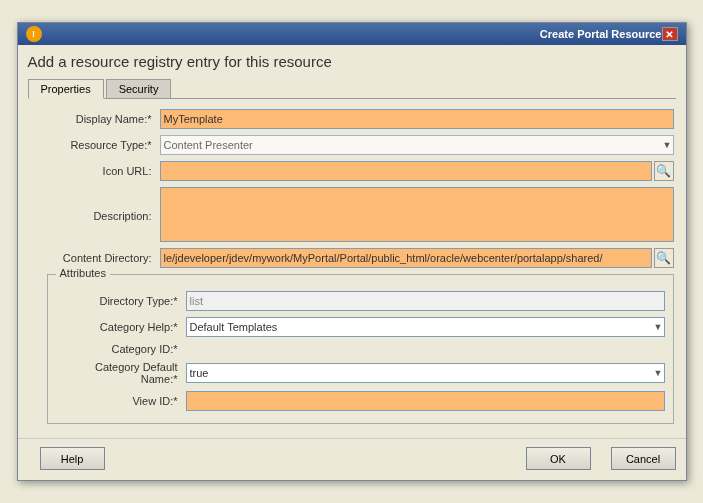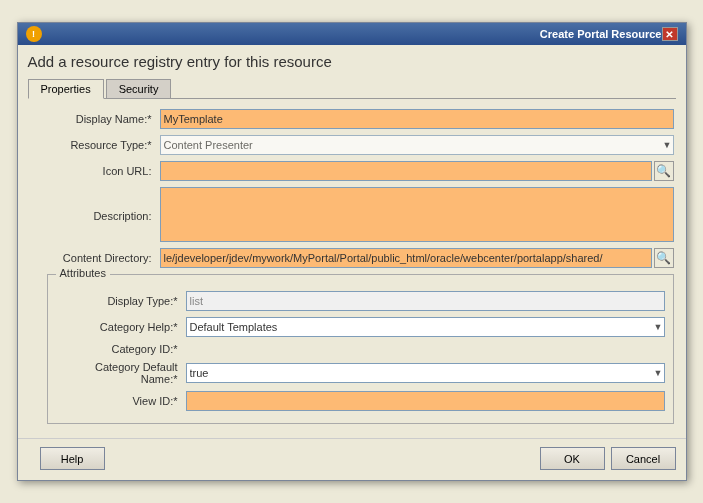--- a/index.html
+++ b/index.html
@@ -174,21 +174,21 @@
     .footer {
       display: flex;
       justify-content: space-between;
       align-items: center;
       padding: 8px 10px 10px 22px;
       border-top: 1px solid #ccc;
       margin-top: 6px;
     }
     .footer-right {
       display: flex;
-      gap: 6px;
+      gap: 20px;
     }
     .btn {
       min-width: 65px;
       height: 23px;
       padding: 2px 10px;
       background: linear-gradient(to bottom, #f0ede4, #d8d4c8);
       border: 1px solid #7a8599;
       font-size: 11px;
       cursor: pointer;
       font-family: Tahoma, Arial, sans-serif;
@@ -265,21 +265,21 @@
         <div class="form-control-wrap">
           <input class="form-control" type="text" style="flex: 1 1 0%;" value="le/jdeveloper/jdev/mywork/MyPortal/Portal/public_html/oracle/webcenter/portalapp/shared/">
           <div class="browse-btn">🔍</div>
         </div>
       </div>
 
       <div class="attributes-box">
         <span class="attributes-legend">Attributes</span>
 
         <div class="form-row">
-          <label class="form-label">Display Type:*</label>
+          <label class="form-label">Directory Type:*</label>
           <input class="form-control disabled" type="text" disabled="" value="list" style="">
         </div>
 
         <div class="form-row">
           <label class="form-label">Category Help:*</label>
           <div class="select-wrap">
             <select>
               <option>Default Templates</option>
             </select>
             <span class="select-arrow">▼</span>

